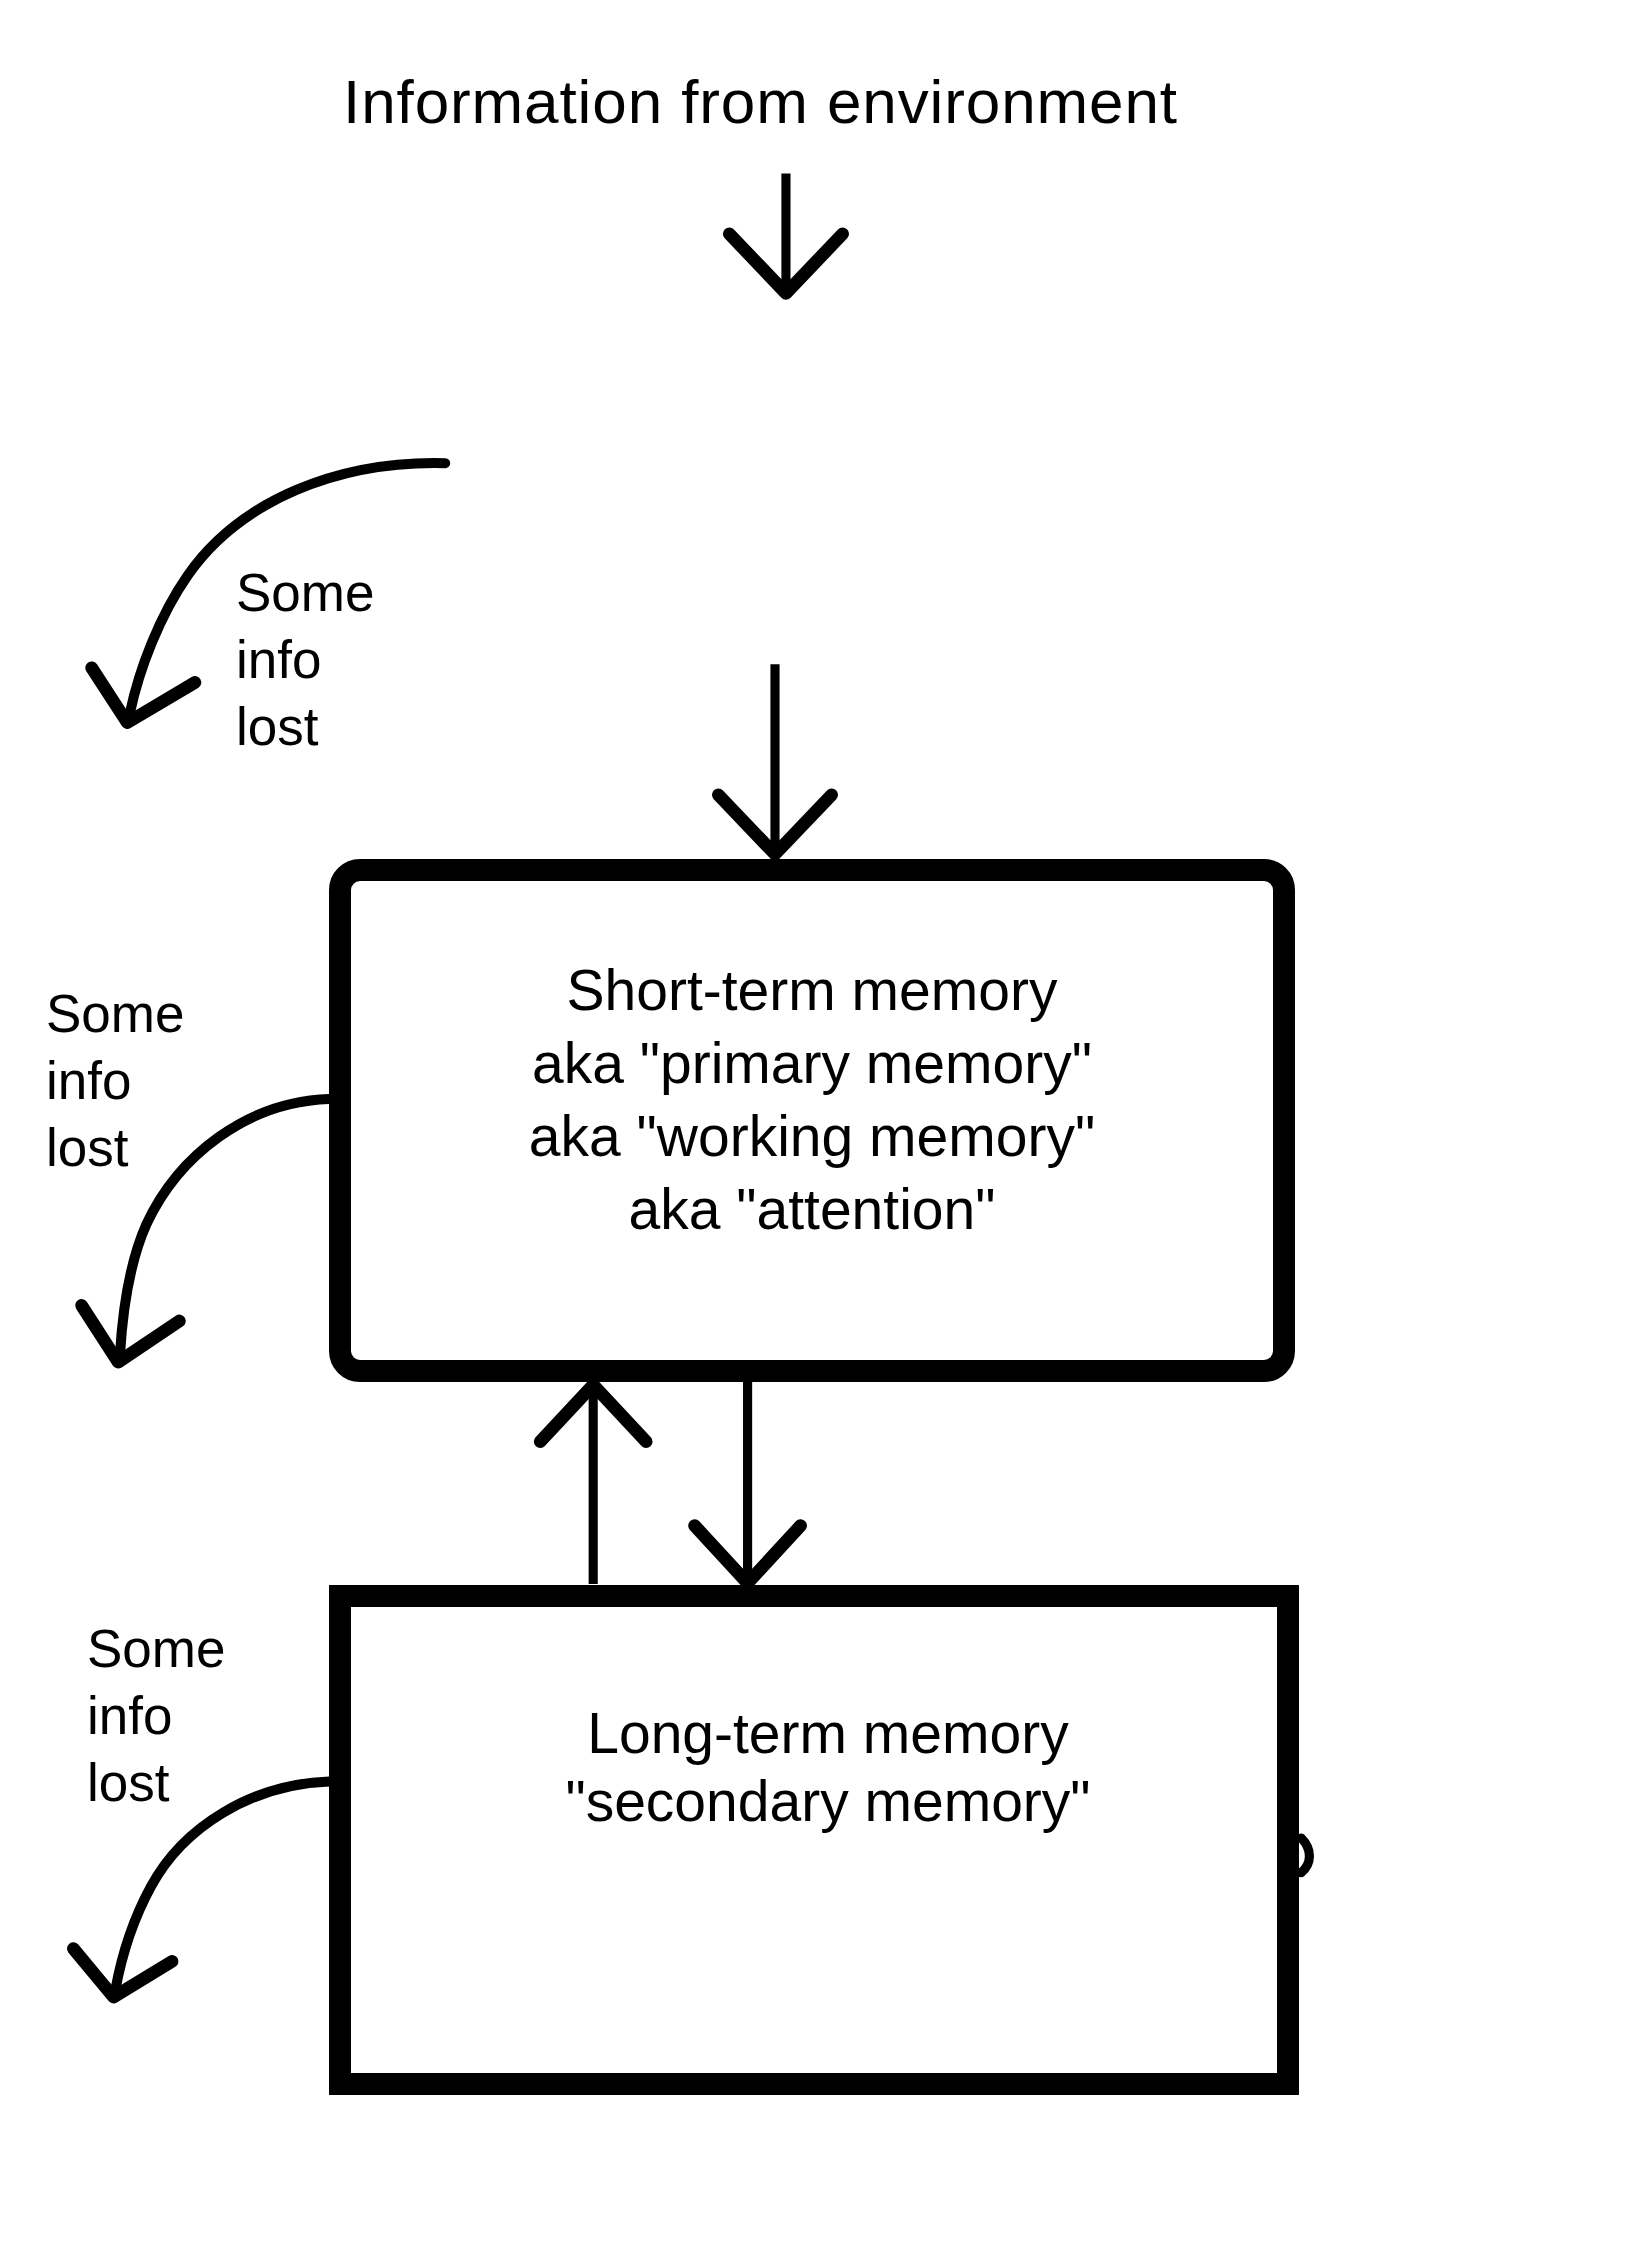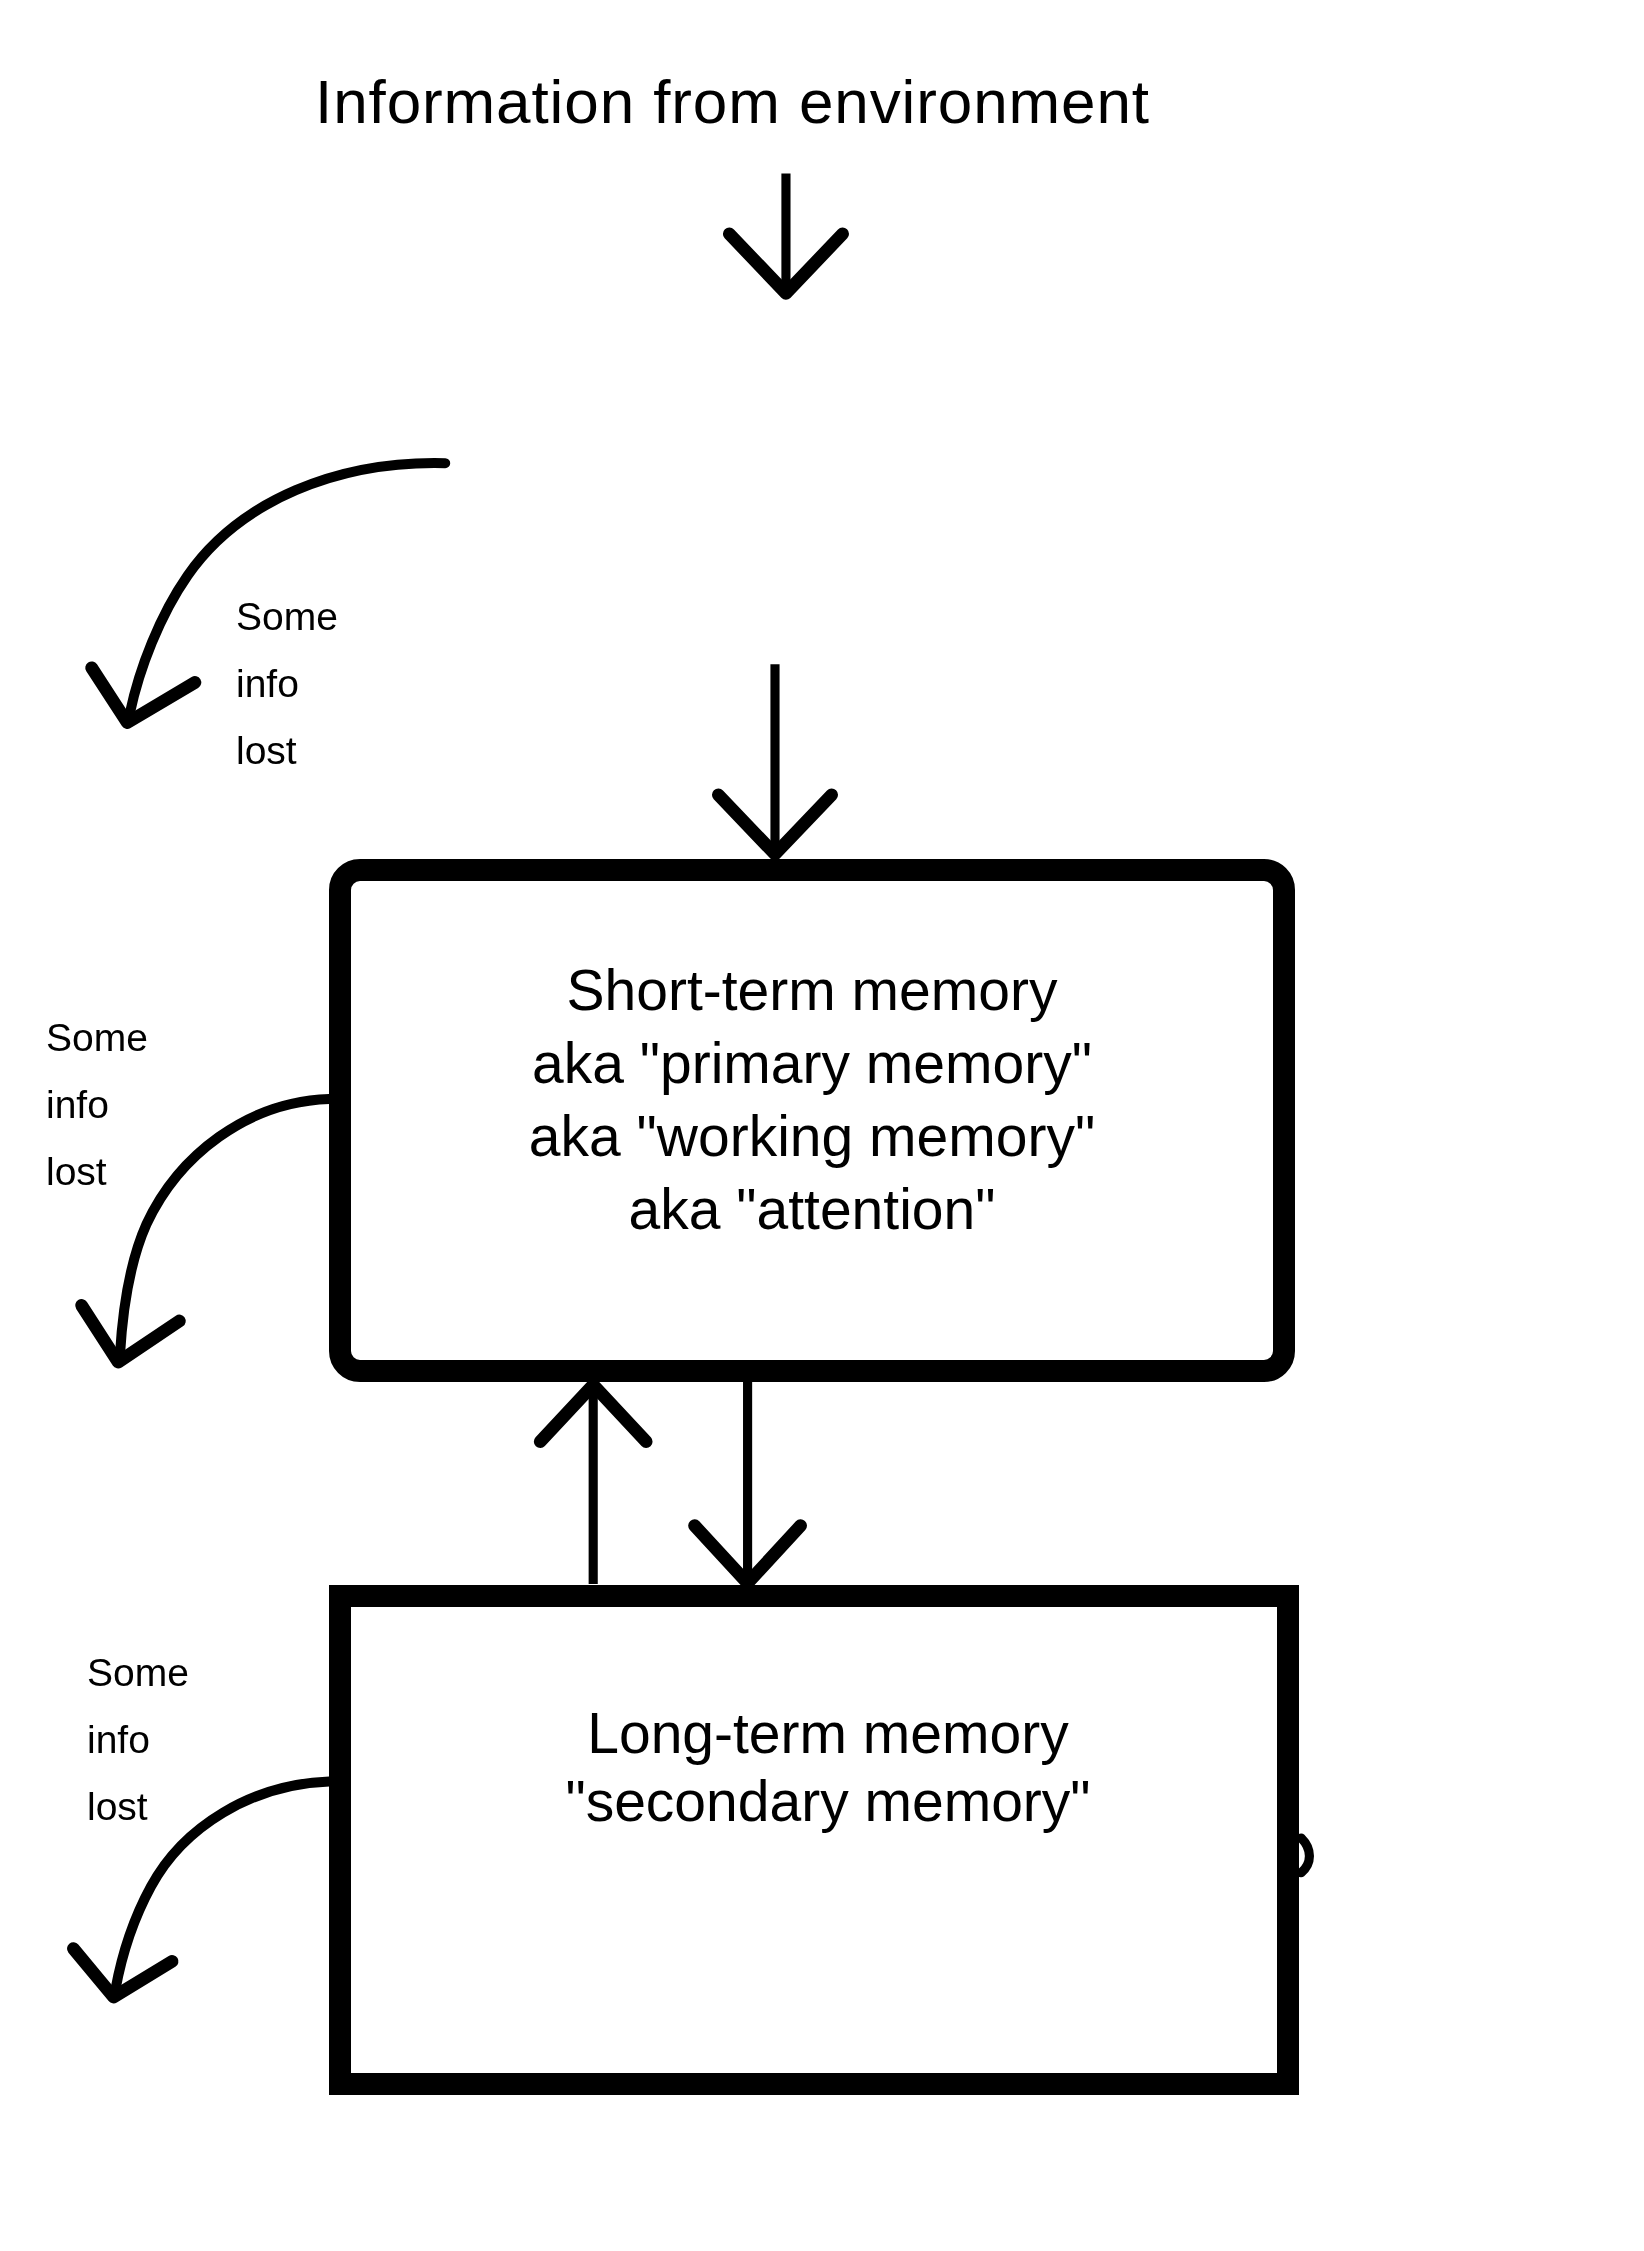--- a/index.html
+++ b/index.html
@@ -7,21 +7,21 @@
     position: relative;
     width: 1645px;
     height: 2251px;
     background: #ffffff;
     color: #000000;
     font-family: "Liberation Sans", sans-serif;
     overflow: hidden;
   }
   .title {
     position: absolute;
-    left: 216px;
+    left: 244px;
     top: 66px;
     width: 1033px;
     text-align: center;
     font-size: 62px;
     letter-spacing: 0.9px;
     white-space: nowrap;
   }
   .overlay {
     position: absolute;
     left: 0; top: 0;
@@ -45,23 +45,22 @@
   }
   .box-sensory { left: 445px; top: 299px;  width: 665px;  height: 364px; }
   .box-stm     { left: 329px; top: 859px;  width: 966px; height: 523px; border-radius: 31px; }
   .box-ltm     { left: 329px; top: 1585px; width: 970px; height: 510px; }
   .box-sensory .box-text { font-size: 60px; padding-top: 24px; }
   .box-stm .box-text     { font-size: 57px; line-height: 73px; padding-bottom: 42px; }
   .box-ltm .box-text     { font-size: 57px; line-height: 68px; padding-bottom: 146px; margin-left: 28px; }
   .box-text span { display: block; white-space: nowrap; }
   .loss-label {
     position: absolute;
-    font-size: 39px;
+    font-size: 53px;
     line-height: 67px;
-    margin-top: 24px;
   }
   .loss-label span { display: block; }
   .loss-1 { left: 236px; top: 559px;  }
   .loss-2 { left: 46px;  top: 980px; }
   .loss-3 { left: 87px;  top: 1615px; }
 </style>
 </head>
 <body>
 
 <div class="canvas">

